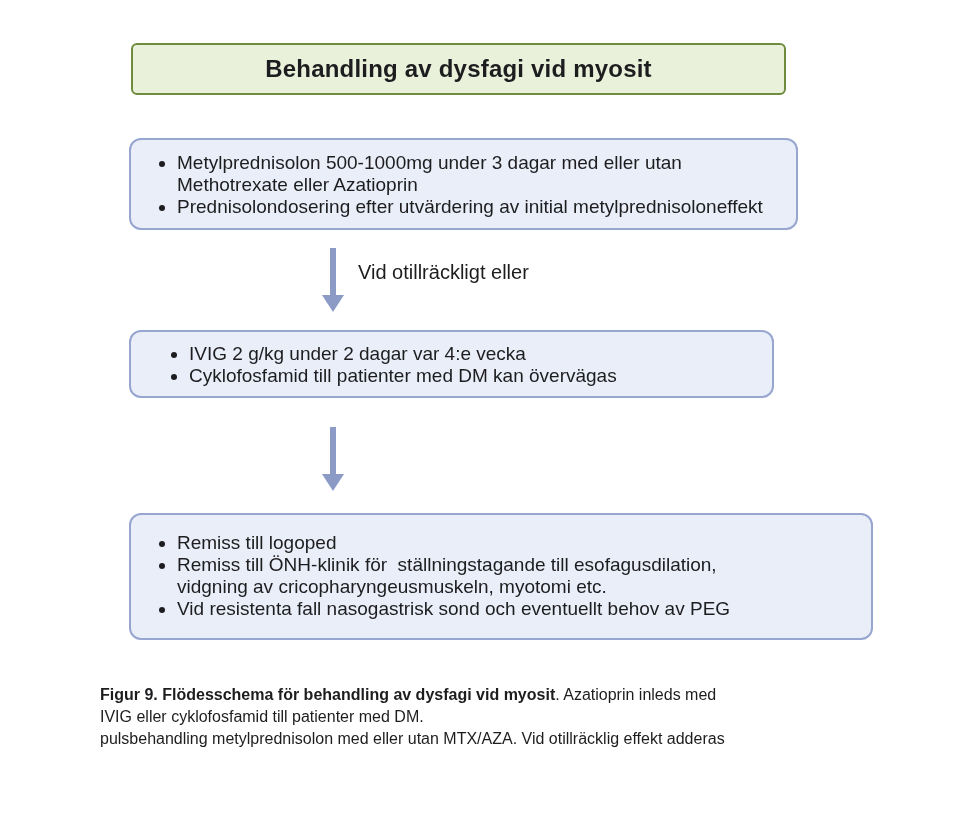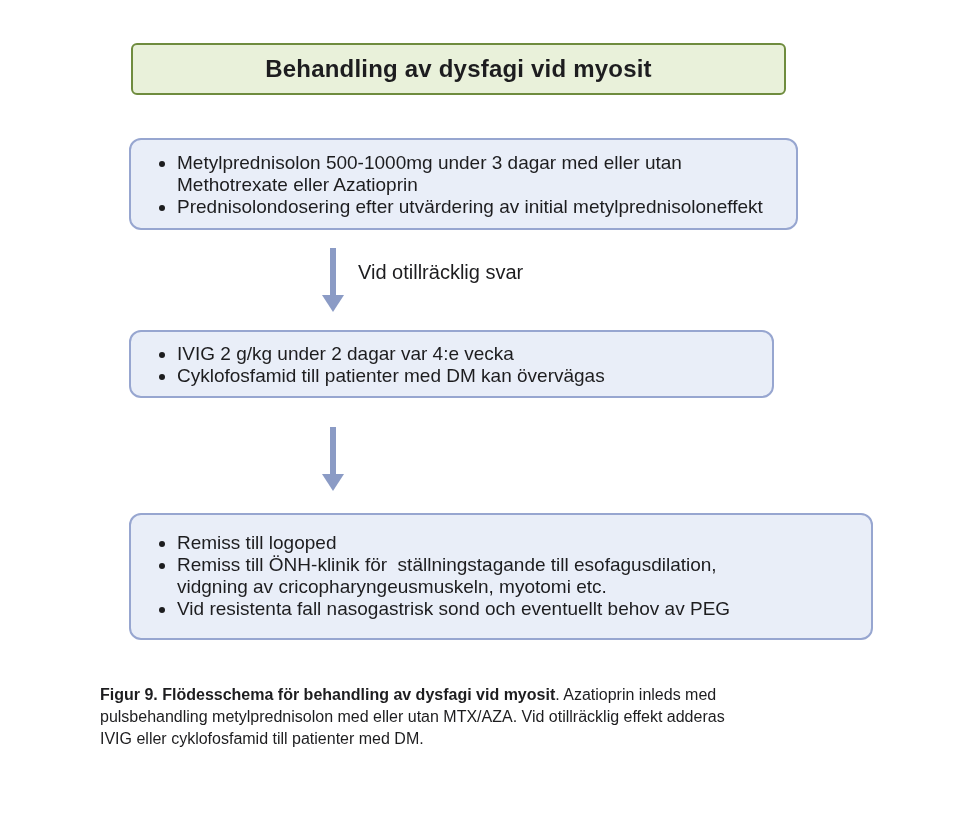--- a/index.html
+++ b/index.html
@@ -44,21 +44,21 @@
   }
   .flow-box ul {
     margin: 0;
     padding: 0 6px 0 46px;
     list-style: disc;
   }
   .flow-box li {
     white-space: pre-wrap;
   }
   .box-1 { top: 138px; width: 669px; height: 92px; padding: 12px 0 0 0; }
-  .box-2 { top: 330px; width: 645px; height: 68px; padding: 11px 0 0 0; }
+  .box-2 { top: 330px; width: 645px; height: 68px; padding: 11px 0 0 12px; }
   .box-3 { top: 513px; width: 744px; height: 127px; padding: 17px 0 0 0; }
 
   .arrow {
     position: absolute;
     left: 322px;
     width: 22px;
     height: 64px;
   }
   .arrow-1 { top: 248px; }
   .arrow-2 { top: 427px; }
@@ -95,21 +95,21 @@
       <li>Metylprednisolon 500-1000mg under 3 dagar med eller utan
 Methotrexate eller Azatioprin</li>
       <li>Prednisolondosering efter utvärdering av initial metylprednisoloneffekt</li>
     </ul>
   </div>
 
   <svg class="arrow arrow-1" viewBox="0 0 22 64" xmlns="http://www.w3.org/2000/svg">
     <rect x="8" y="0" width="6" height="49" fill="#8b9bc5"></rect>
     <polygon points="0,47 22,47 11,64" fill="#8b9bc5"></polygon>
   </svg>
-  <div class="arrow-label label-1">Vid otillräcklig svar</div>
+  <div class="arrow-label label-1">Vid otillräckligt eller</div>
 
   <div class="flow-box box-2">
     <ul>
       <li>IVIG 2 g/kg under 2 dagar var 4:e vecka</li>
       <li>Cyklofosfamid till patienter med DM kan övervägas</li>
     </ul>
   </div>
 
   <svg class="arrow arrow-2" viewBox="0 0 22 64" xmlns="http://www.w3.org/2000/svg">
     <rect x="8" y="0" width="6" height="49" fill="#8b9bc5"></rect>
@@ -120,17 +120,17 @@
     <ul>
       <li>Remiss till logoped</li>
       <li>Remiss till ÖNH-klinik för  ställningstagande till esofagusdilation,
 vidgning av cricopharyngeusmuskeln, myotomi etc.</li>
       <li>Vid resistenta fall nasogastrisk sond och eventuellt behov av PEG</li>
     </ul>
   </div>
 
   <div class="caption">
     <div><span class="bold">Figur 9. Flödesschema för behandling av dysfagi vid myosit</span><span>. Azatioprin inleds med</span></div>
+    <div><span class="bold"></span><span>IVIG eller cyklofosfamid till patienter med DM.</span></div>
     <div><span class="bold"></span><span>pulsbehandling metylprednisolon med eller utan MTX/AZA. Vid otillräcklig effekt adderas</span></div>
-    <div><span class="bold"></span><span>IVIG eller cyklofosfamid till patienter med DM.</span></div>
   </div>
 
 </div>
 
 </body></html>

